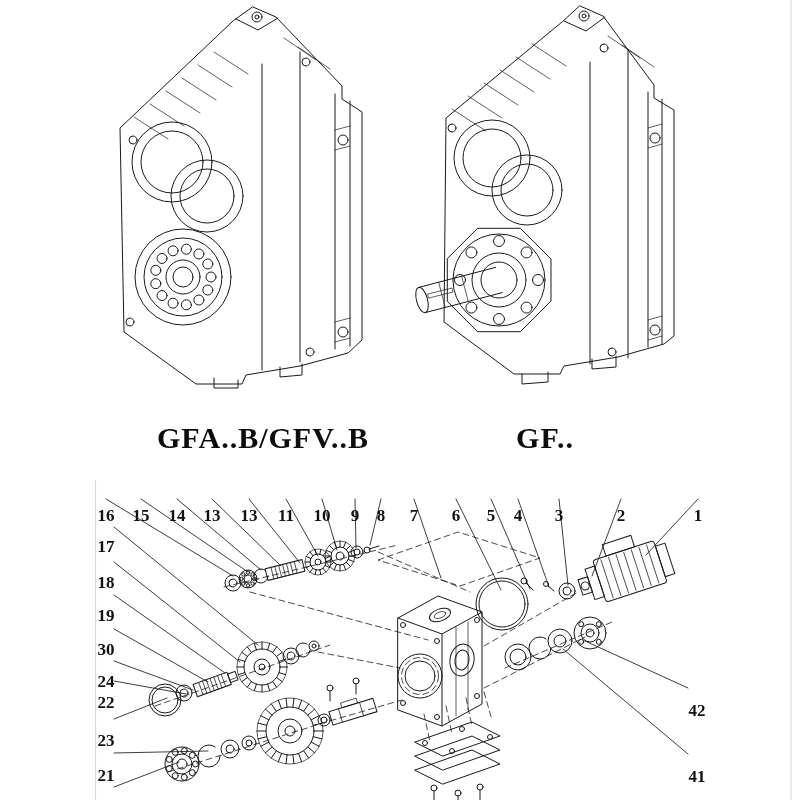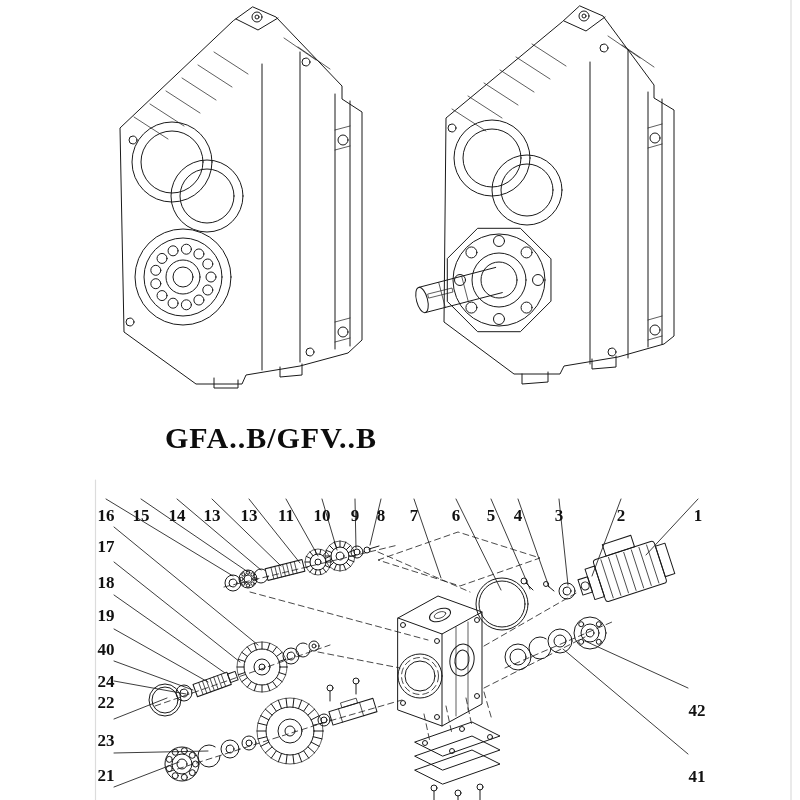--- a/index.html
+++ b/index.html
@@ -352,21 +352,22 @@
         <circle cx="434" cy="788" r="3"></circle>
           <line x1="434" y1="791" x2="434" y2="800"></line>
         <circle cx="458" cy="793" r="3"></circle>
           <line x1="458" y1="796" x2="458" y2="800"></line>
         <circle cx="480" cy="787" r="3"></circle>
           <line x1="480" y1="790" x2="480" y2="800"></line>
       </g>
     </g>
   </svg>
 
-  <div class="caption" style="left:126px;top:421px;width:290px">GFA..B/GFV..B</div>
+  <div class="caption" style="left:118px;top:421px;width:290px">GFA..B/GFV..B</div>
+  <div class="caption" style="left:465px;top:421px;width:160px">GF..</div>
 
   <span class="num" style="left:106px;top:491px">16</span>
   <span class="num" style="left:141px;top:491px">15</span>
   <span class="num" style="left:177px;top:491px">14</span>
   <span class="num" style="left:212px;top:491px">13</span>
   <span class="num" style="left:249px;top:491px">13</span>
   <span class="num" style="left:286px;top:491px">11</span>
   <span class="num" style="left:322px;top:491px">10</span>
   <span class="num" style="left:355px;top:491px">9</span>
   <span class="num" style="left:381px;top:491px">8</span>
@@ -374,21 +375,21 @@
   <span class="num" style="left:456px;top:491px">6</span>
   <span class="num" style="left:491px;top:491px">5</span>
   <span class="num" style="left:518px;top:491px">4</span>
   <span class="num" style="left:559px;top:491px">3</span>
   <span class="num" style="left:621px;top:491px">2</span>
   <span class="num" style="left:698px;top:491px">1</span>
 
   <span class="num" style="left:106px;top:522px">17</span>
   <span class="num" style="left:106px;top:558px">18</span>
   <span class="num" style="left:106px;top:591px">19</span>
-  <span class="num" style="left:106px;top:625px">40</span>
+  <span class="num" style="left:106px;top:625px">30</span>
   <span class="num" style="left:106px;top:657px">24</span>
   <span class="num" style="left:106px;top:678px">22</span>
   <span class="num" style="left:106px;top:716px">23</span>
   <span class="num" style="left:106px;top:751px">21</span>
   <span class="num" style="left:94px;top:785px">25</span>
 
   <span class="num" style="left:697px;top:686px">42</span>
   <span class="num" style="left:697px;top:752px">41</span>
 
 </div>

